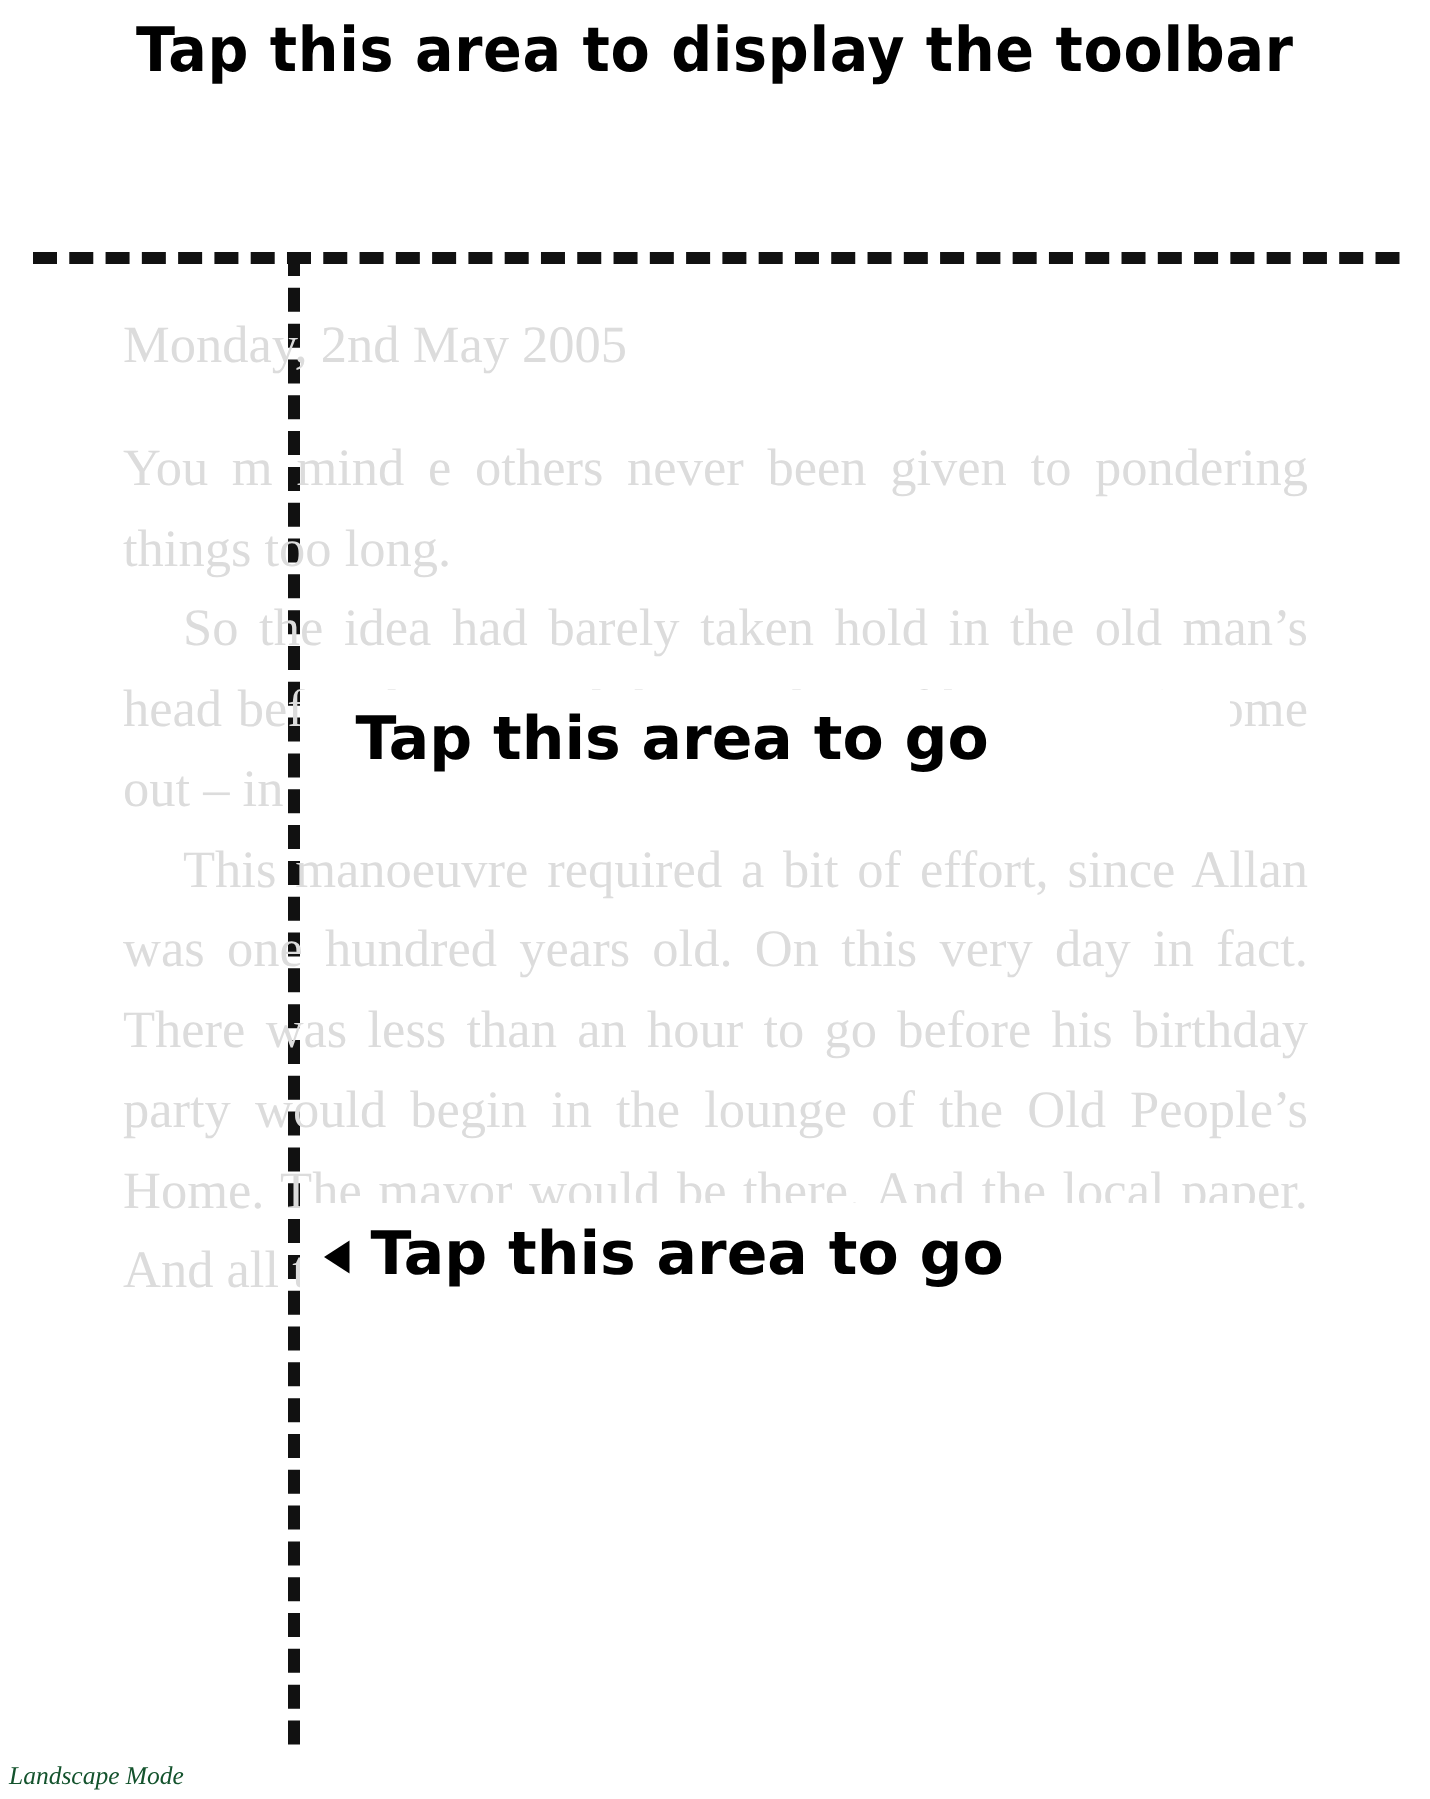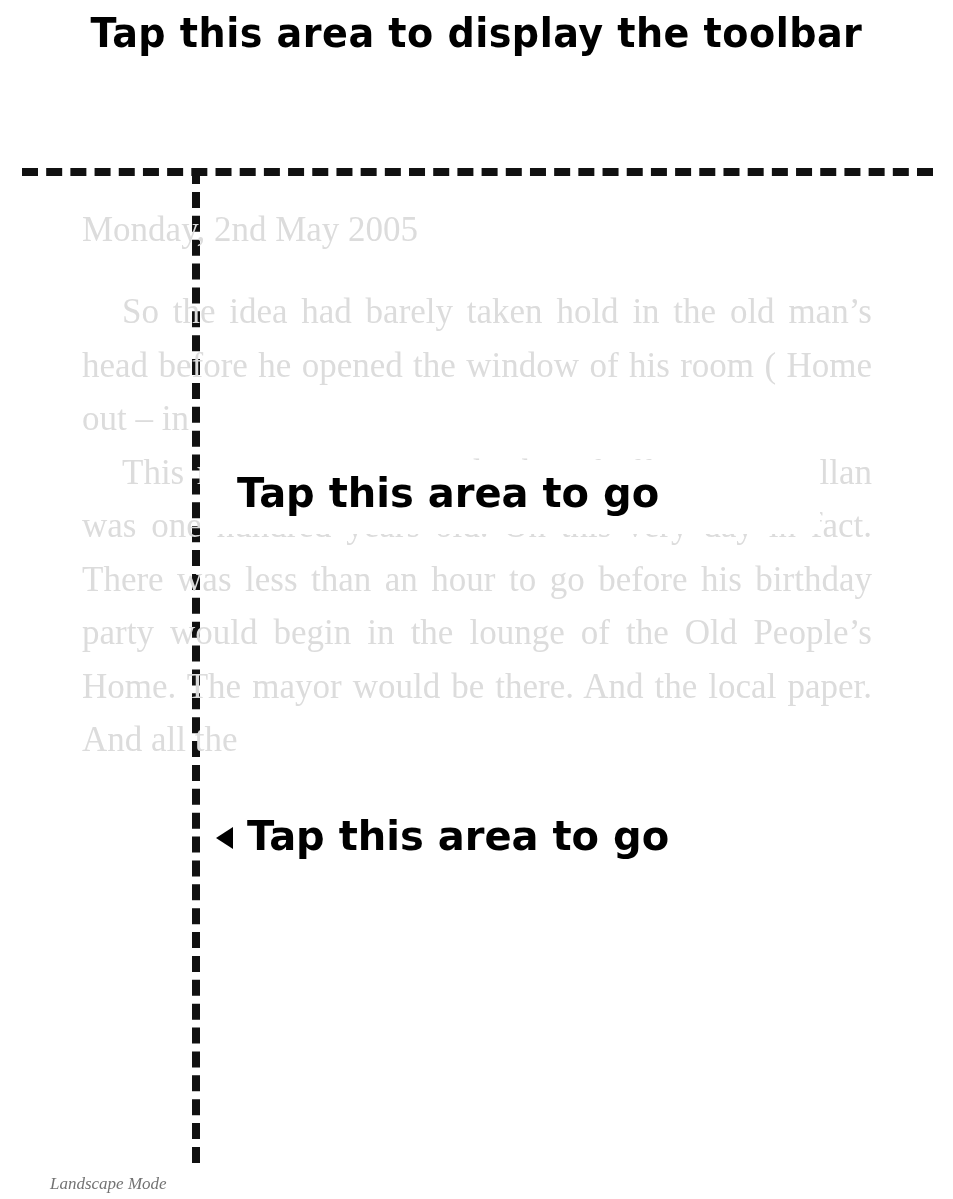--- a/index.html
+++ b/index.html
@@ -145,38 +145,38 @@
 
   
   #mode-caption {
     position: absolute;
     left: 6px;
     top: 1173px;
     font-family: "Liberation Serif", serif;
     font-style: italic;
     font-size: 17px;
     line-height: 21px;
-    color: #737373;
+    color: #14532d;
     white-space: nowrap;
-    margin-left: 44px;
   }
 </style>
 </head>
 <body>
 
 <div id="toolbar-hint">Tap this area to display the toolbar</div>
 
 <div id="hdivider"></div>
 <div id="vdivider"></div>
 
 <div id="reader-page">
 
   <div id="book-date">Monday, 2nd May 2005</div>
 
   <div id="book-body">
+    <p class="para first">You m            mind e            others            never been given to pondering things too long.</p>
     <p class="para">So the idea had barely taken hold in the old man’s head before he opened the window of his room   (              Home                out – in</p>
     <p class="para">This manoeuvre required a bit of effort, since Allan was one hundred years old. On this very day in fact. There was less than an hour to go before his birthday party would begin in the lounge of the Old People’s Home. The mayor would be there. And the local paper. And all the</p>
   </div>
 
   <div class="tap-hint" id="next-page-hint">
     <div class="hint-line">Tap this area to go</div>
   </div>
 
   <div class="tap-hint" id="prev-page-hint">
     <div class="hint-row">

